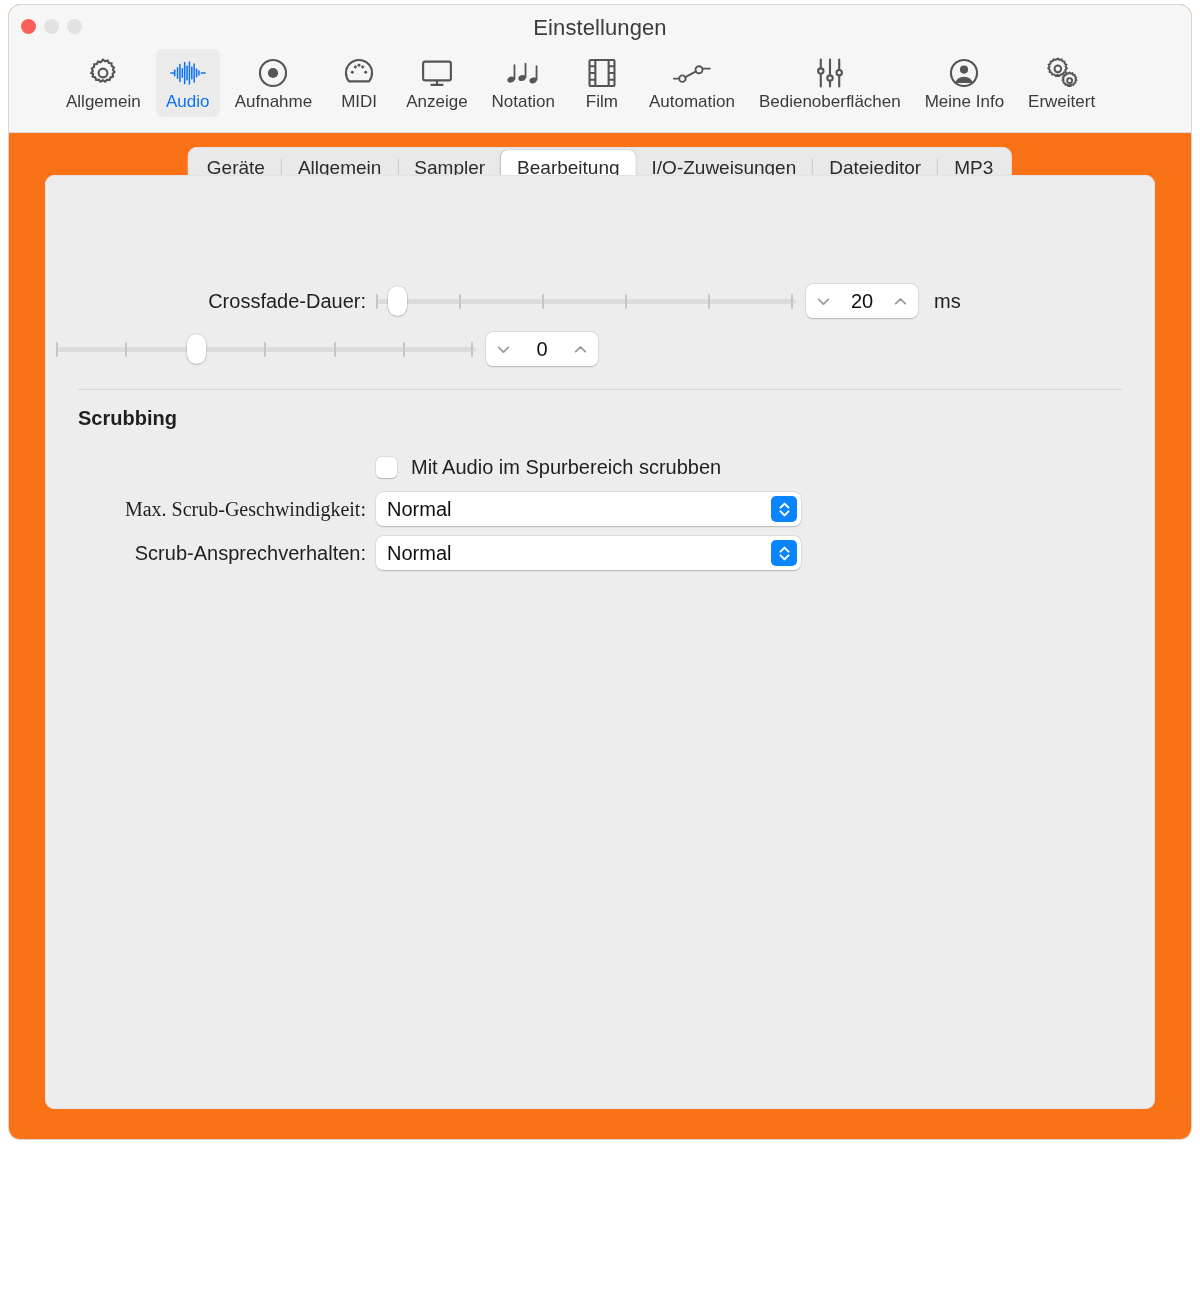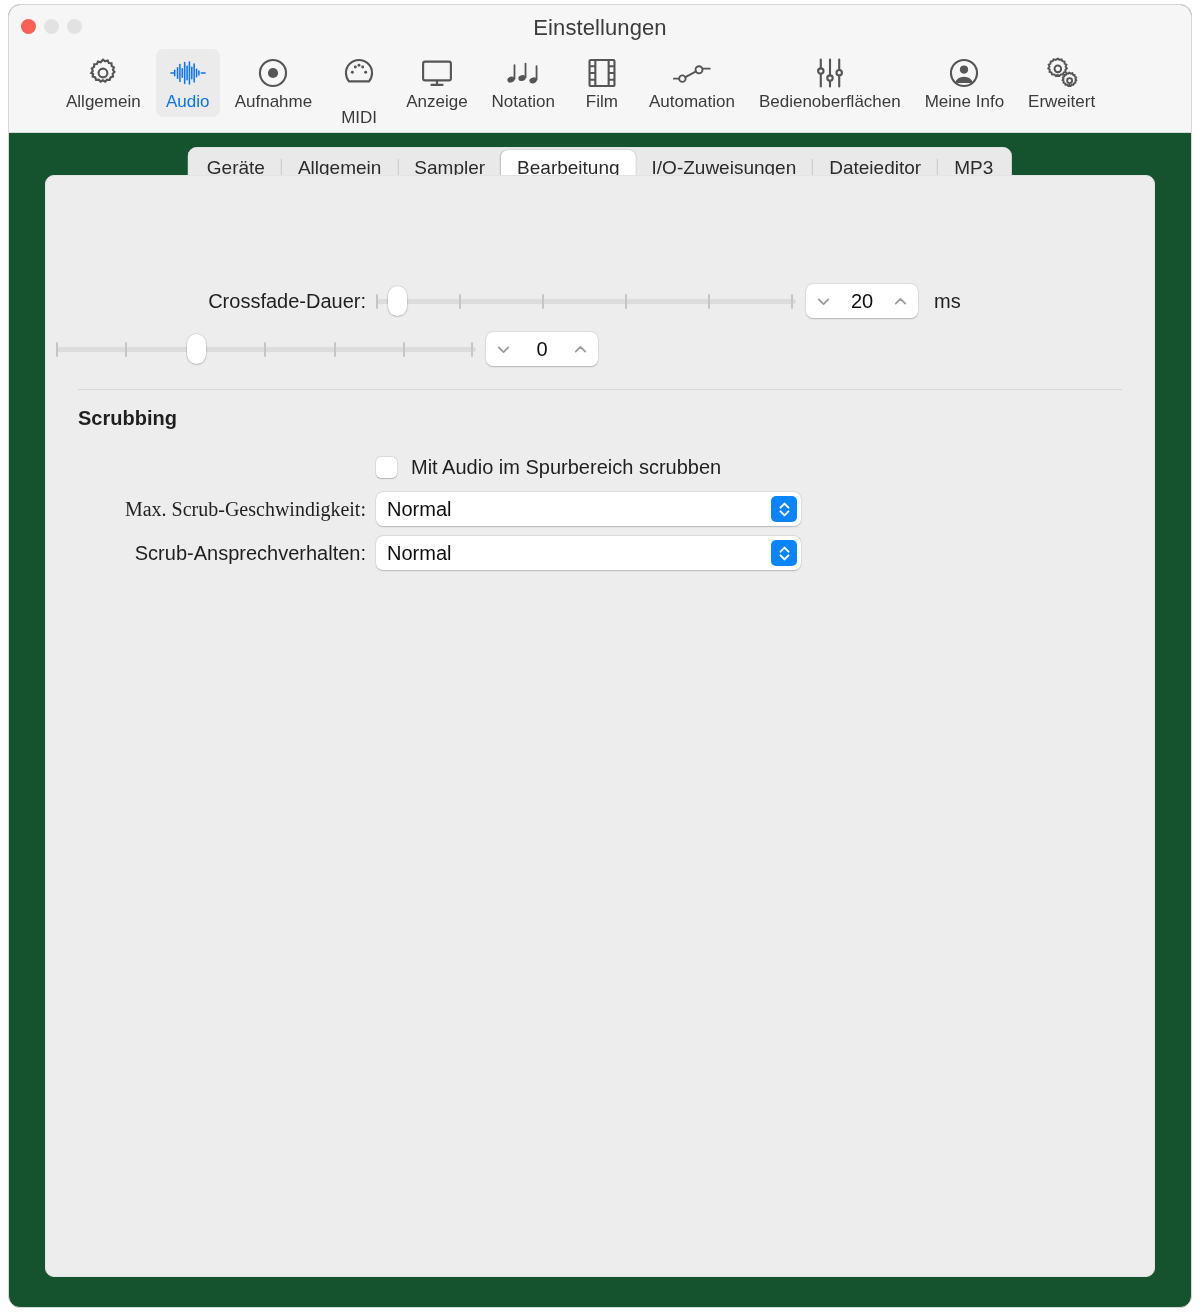--- a/index.html
+++ b/index.html
@@ -13,22 +13,22 @@
     font-family: "Liberation Sans", sans-serif;
     -webkit-font-smoothing: antialiased;
     overflow: hidden;
   }
 
   .window {
     position: absolute;
     left: 8px;
     top: 4px;
     width: 1184px;
-    height: 1304px;
-    background: #14532d;
+    height: 1136px;
+    background: #f97316;
     border-radius: 12px;
     border: 1px solid #d7d7d7;
     box-sizing: border-box;
     overflow: hidden;
   }
 
   
   .titlebar {
     position: relative;
     height: 44px;
@@ -338,21 +338,21 @@
     <div class="tb-item" style="margin-right:6px;">
       <div class="tb-icon">
         <svg width="34" height="34" viewBox="0 0 24 24" fill="none" stroke="currentColor" stroke-width="1.5">
           <circle cx="12" cy="12" r="9.2"></circle>
           <circle cx="12" cy="12" r="3.6" fill="currentColor" stroke="none"></circle>
         </svg>
       </div>
       <div class="tb-label">Aufnahme</div>
     </div>
 
-    <div class="tb-item" style="margin-right:6px;gap:16px;">
+    <div class="tb-item" style="margin-right:6px;">
       <div class="tb-icon">
         <svg width="34" height="34" viewBox="0 0 24 24" fill="none" stroke="currentColor" stroke-width="1.5">
           <path d="M12 2.8a9.2 9.2 0 0 1 9.2 9.2 9.2 9.2 0 0 1-2.1 5.9H4.9A9.2 9.2 0 0 1 2.8 12 9.2 9.2 0 0 1 12 2.8z"></path>
           <circle cx="7.3" cy="11.4" r="1.05" fill="currentColor" stroke="none"></circle>
           <circle cx="16.7" cy="11.4" r="1.05" fill="currentColor" stroke="none"></circle>
           <circle cx="9.4" cy="7.7" r="1.05" fill="currentColor" stroke="none"></circle>
           <circle cx="14.6" cy="7.7" r="1.05" fill="currentColor" stroke="none"></circle>
           <circle cx="12" cy="6.6" r="1.05" fill="currentColor" stroke="none"></circle>
         </svg>
       </div>

